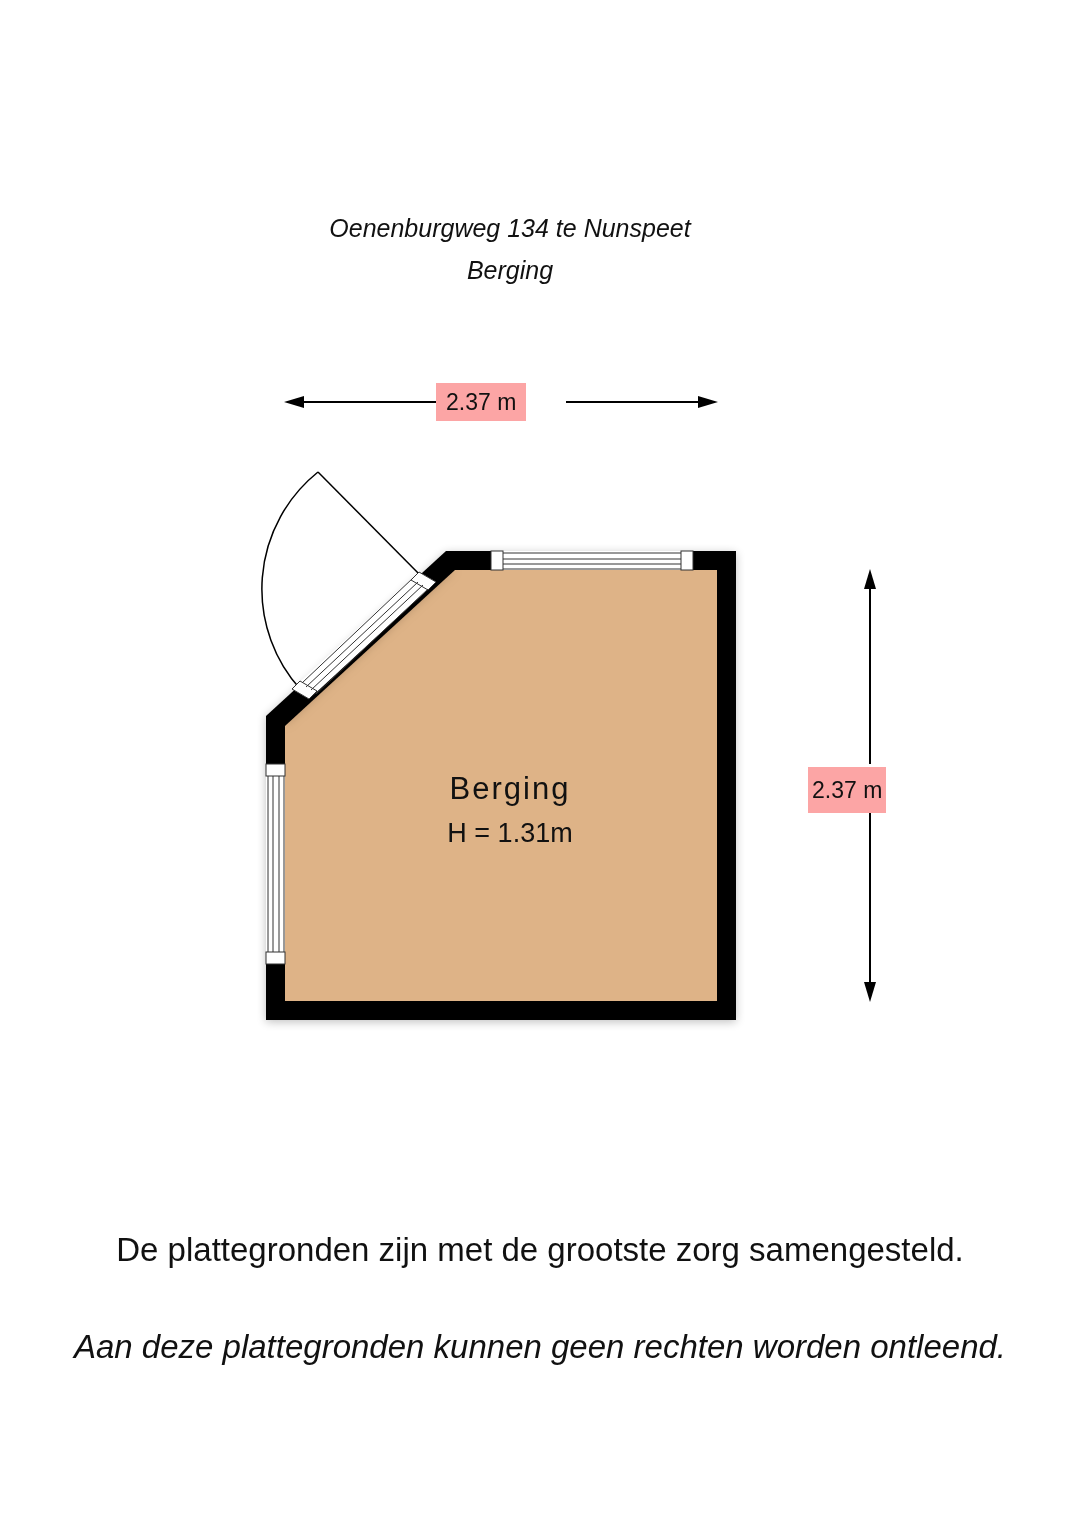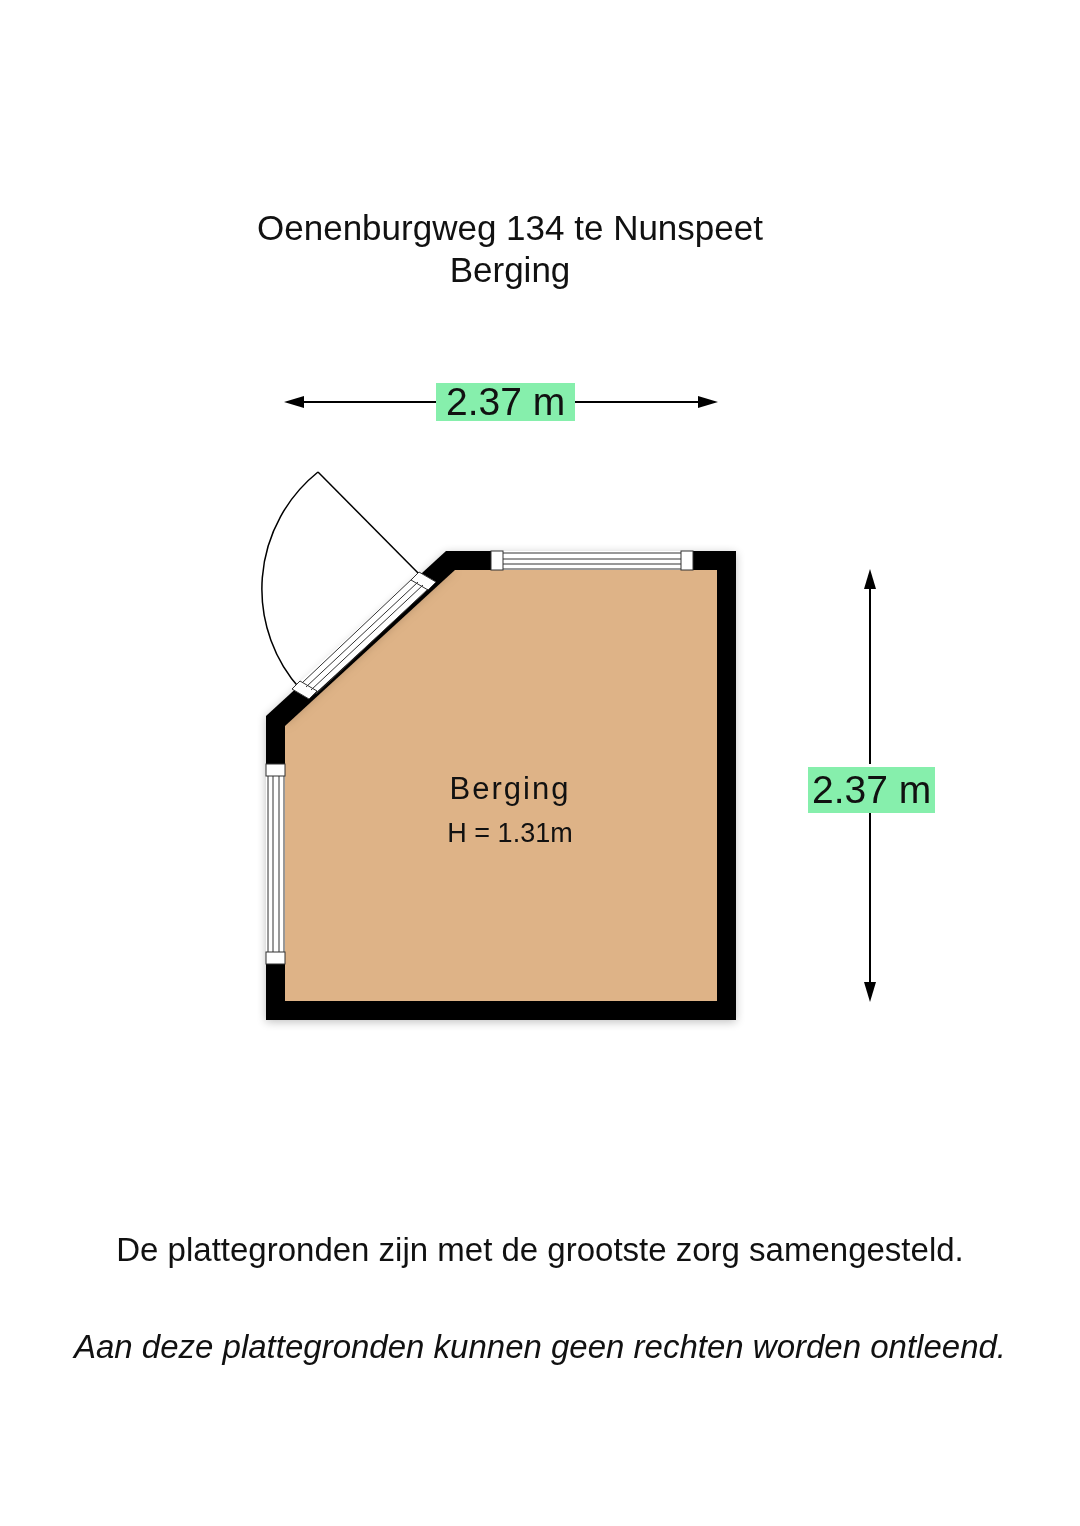--- a/index.html
+++ b/index.html
@@ -1,23 +1,23 @@
 <!DOCTYPE html>
 <html><head>
   <meta charset="utf-8">
   <style>
     html, body { margin: 0; padding: 0; background: #ffffff; }
     body { width: 1080px; height: 1526px; position: relative; overflow: hidden;
            font-family: "Liberation Sans", sans-serif; color: #111; }
     .title { position: absolute; left: 0; width: 1020px; text-align: center;
-             font-size: 35px; line-height: 40px; }
+             font-size: 25px; line-height: 40px; font-style: italic; }
     .title.l1 { top: 208px; }
     .title.l2 { top: 250px; }
     .plan { position: absolute; left: 0; top: 0; }
-    .dim-label { position: absolute; font-size: 39px; background: #86efac; padding: 0 10px; line-height: 38px; }
+    .dim-label { position: absolute; font-size: 23px; background: #fca5a5; padding: 0 10px; line-height: 38px; }
     .dim-h { left: 436px; top: 383px; }
     .dim-v { left: 808px; top: 767px; padding: 4px 4px; }
     .room-name { position: absolute; left: 410px; width: 200px; text-align: center; top: 771px;
                  font-size: 31px; letter-spacing: 2px; }
     .room-height { position: absolute; left: 410px; width: 200px; text-align: center; top: 818px;
                    font-size: 27px; }
     .disclaimer { position: absolute; left: 0; width: 1080px; text-align: center;
                   font-size: 33px; line-height: 41px; }
     .disclaimer.d1 { top: 1229px; }
     .disclaimer.d2 { top: 1326px; font-style: italic; }

